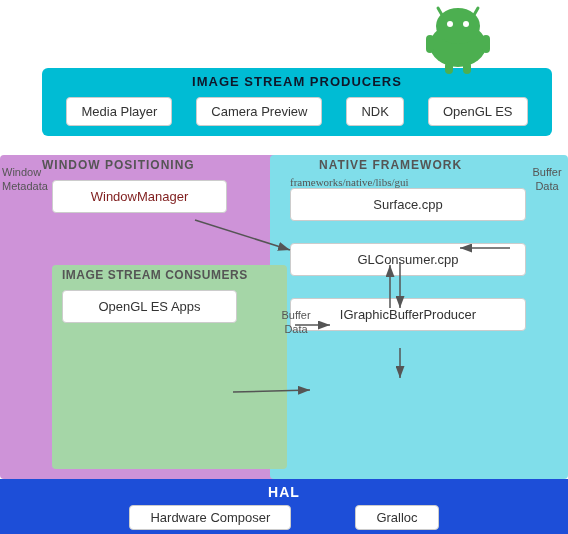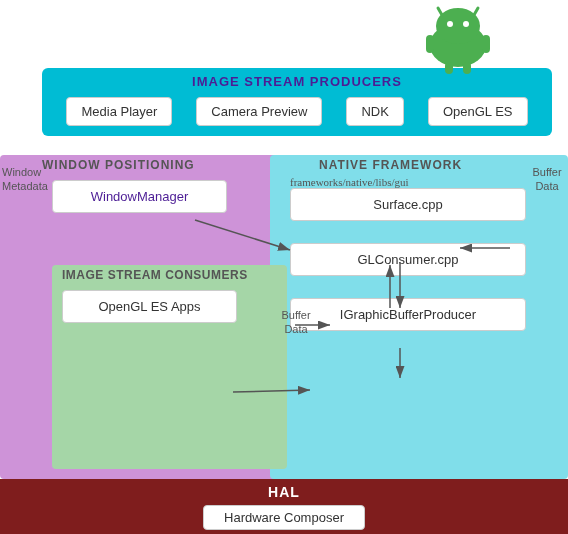--- a/index.html
+++ b/index.html
@@ -35,21 +35,21 @@
       top: 68px;
       left: 42px;
       right: 16px;
       background: #00BCD4;
       border-radius: 6px;
       padding: 6px 10px 10px;
       z-index: 5;
     }
     .section-title {
       text-align: center;
-      color: #4c1d95;
+      color: #0f172a;
       font-weight: bold;
       font-size: 13px;
       letter-spacing: 1px;
       margin-bottom: 8px;
     }
     .producers-row {
       display: flex;
       gap: 24px;
       justify-content: center;
     }
@@ -126,21 +126,21 @@
       text-align: left;
       font-size: 12px;
       margin-bottom: 8px;
     }
     .wp-box {
       background: white;
       border: 1px solid #ccc;
       border-radius: 4px;
       padding: 8px 20px;
       font-size: 13px;
-      color: #4c1d95;
+      color: #7f1d1d;
       text-align: center;
       width: 175px;
       margin-left: 10px;
     }
 
     
     .native-framework {
       position: absolute;
       top: 158px;
       left: 290px;
@@ -223,21 +223,21 @@
       line-height: 1.3;
     }
 
     
     .hal-bar {
       position: absolute;
       bottom: 0px;
       left: 0px;
       right: 0px;
       height: 55px;
-      background: #7f1d1d;
+      background: #1d4ed8;
       z-index: 5;
       display: flex;
       flex-direction: column;
       align-items: center;
       justify-content: flex-start;
       padding-top: 5px;
     }
     .hal-title {
       color: white;
       font-weight: bold;
@@ -334,20 +334,21 @@
     <div class="nf-path">frameworks/native/libs/gui</div>
     <div class="nf-box">Surface.cpp</div>
     <div class="nf-box">GLConsumer.cpp</div>
     <div class="nf-box">IGraphicBufferProducer</div>
   </div>
 
   <div class="hal-bar">
     <div class="hal-title">HAL</div>
     <div class="hal-row">
       <div class="hal-box">Hardware Composer</div>
+      <div class="hal-box">Gralloc</div>
     </div>
   </div>
 
   <svg class="arrows-svg">
 
     <defs>
       <marker id="arrowhead" markerWidth="8" markerHeight="6" refX="8" refY="3" orient="auto">
         <polygon points="0 0, 8 3, 0 6" fill="#555"></polygon>
       </marker>
     </defs>

